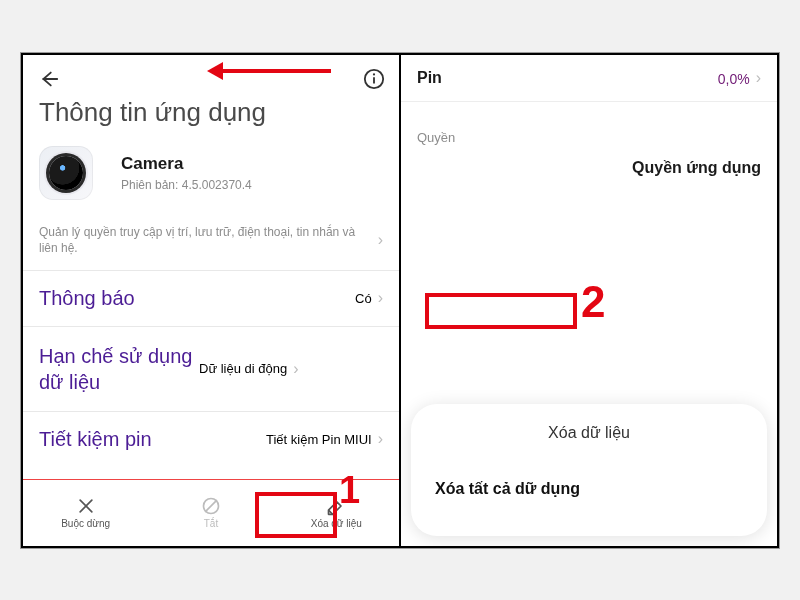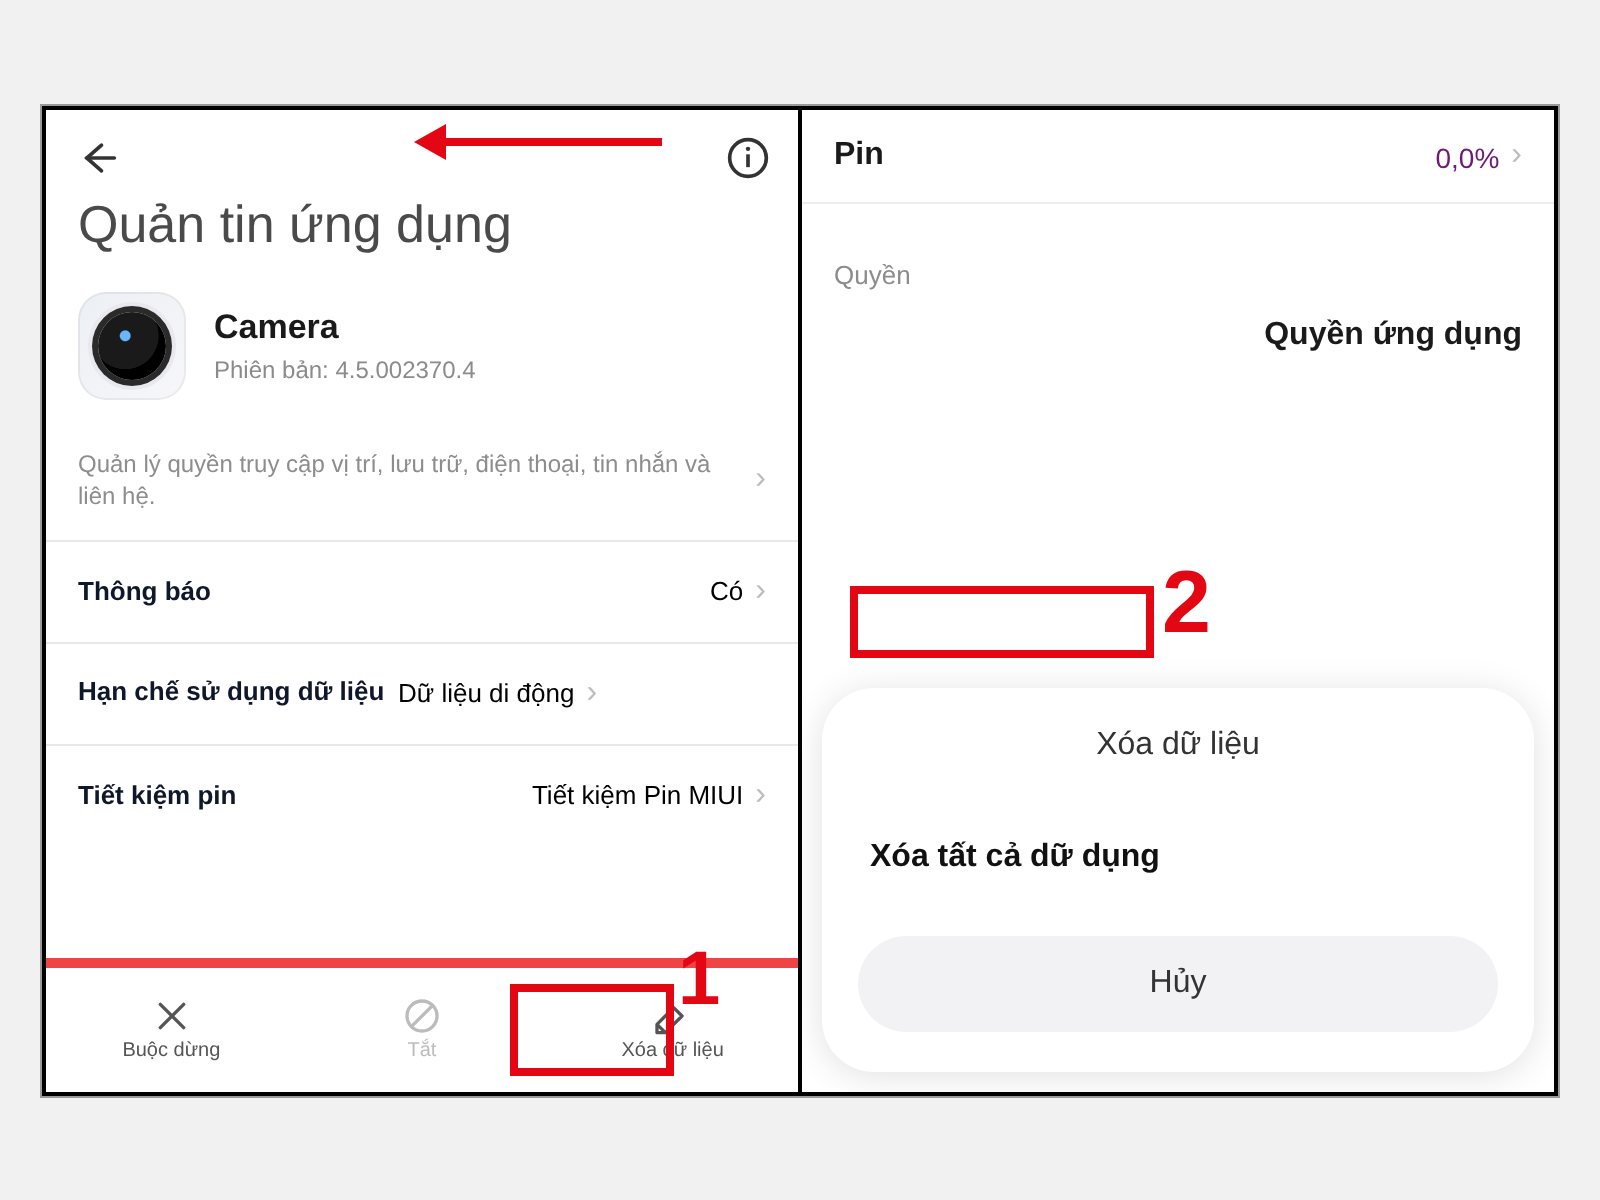--- a/index.html
+++ b/index.html
@@ -55,47 +55,47 @@
     background: linear-gradient(135deg,#eceff4,#f7f7fa);
     box-shadow: inset 0 0 0 1px rgba(0,0,0,.05);
     display:flex; align-items:center; justify-content:center;
     position:relative;
   }
   .app-icon .lens {
     width: 34px; height: 34px; border-radius: 50%;
     background: radial-gradient(circle at 40% 35%, #6ab7ff 0 8%, #1a1a1a 10% 55%, #000 56% 100%);
     box-shadow: 0 0 0 3px #2a2a2a, 0 0 0 5px #e8e8ee;
   }
-  .app-meta { margin-left: 14px; }
+  .app-meta { margin-left: 28px; }
   .app-name { font-size: 17px; font-weight: 600; color: #1a1a1a; }
   .app-ver  { font-size: 12px; color: #8b8b8b; margin-top: 4px; }
 
   .perm-row {
     padding: 10px 16px 14px 16px;
     display:flex; align-items:center;
     border-bottom: 1px solid #e8e8e8;
   }
   .perm-row .txt { flex:1; font-size: 12px; color: #8d8d8d; line-height: 1.35; filter: blur(0.3px);}
   .chev { color:#bdbdbd; font-size:16px; margin-left:6px; }
 
   .setting-row {
     padding: 16px;
     display:flex; align-items:center;
     border-bottom: 1px solid #e8e8e8;
   }
-  .setting-row .label { flex:1; font-size: 13px; color:#0f172a; font-weight:700; }
+  .setting-row .label { flex:1; font-size: 20px; color:#4c1d95; font-weight:400; }
   .setting-row .label.small { max-width: 160px; line-height:1.3; }
   .setting-row .value { font-size: 13px; color:#000000; }
 
   .bottom-actions {
     position:absolute; left:0; right:0; bottom:0;
     height: 67px;
     display:flex;
     background:#fff;
-    border-top: 5px solid #ef4444;
+    border-top: 1px solid #ef4444;
   }
   .action {
     flex:1; display:flex; flex-direction:column; align-items:center; justify-content:center;
     color:#555; font-size:10px;
     gap:2px;
   }
   .action.disabled { color:#bcbcbc; }
   .action svg { display:block; }
   .action .albl { filter: blur(0.3px); }
 
@@ -178,21 +178,21 @@
       </span>
       <span class="info-icon">
         <svg width="22" height="22" viewBox="0 0 24 24" fill="none" stroke="#333" stroke-width="2">
           <circle cx="12" cy="12" r="10"></circle>
           <line x1="12" y1="10" x2="12" y2="17"></line>
           <circle cx="12" cy="7" r="1.2" fill="#333" stroke="none"></circle>
         </svg>
       </span>
     </div>
 
-    <div class="page-title">Quản tin ứng dụng</div>
+    <div class="page-title">Thông tin ứng dụng</div>
 
     <div class="app-row">
       <div class="app-icon">
           <div class="lens"></div>
         </div>
       <div class="app-meta">
         <div class="app-name">Camera</div>
         <div class="app-ver">Phiên bản: 4.5.002370.4</div>
       </div>
     </div>
@@ -259,20 +259,19 @@
       <span class="chev">›</span>
     </div>
 
     <div class="section-head">Quyền</div>
     <div class="app-perm">Quyền ứng dụng</div>
 
     <div class="sheet-scrim"></div>
     <div class="sheet">
       <div class="sheet-title">Xóa dữ liệu</div>
       <div class="sheet-item">Xóa tất cả dữ dụng</div>
-      <div class="sheet-cancel">Hủy</div>
     </div>
 
     <div class="highlight-box hl2"></div>
     <div class="num-ann n2">2</div>
   </div>
 
 </div>
 
 </body></html>

